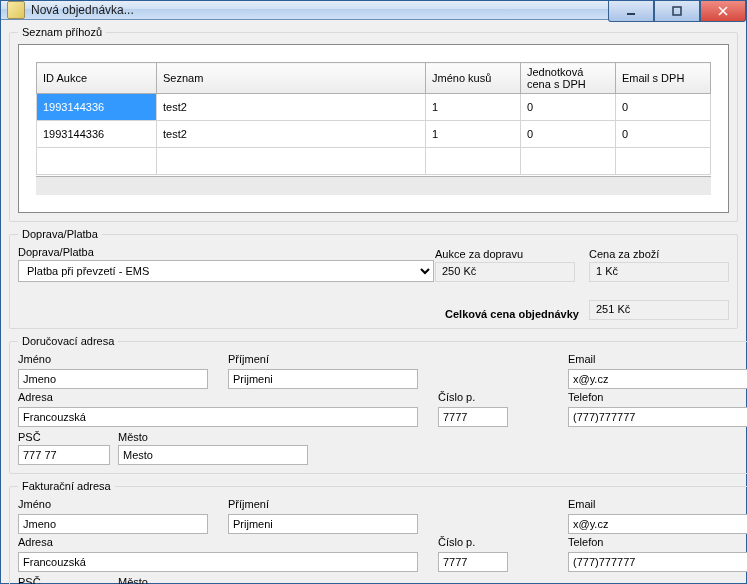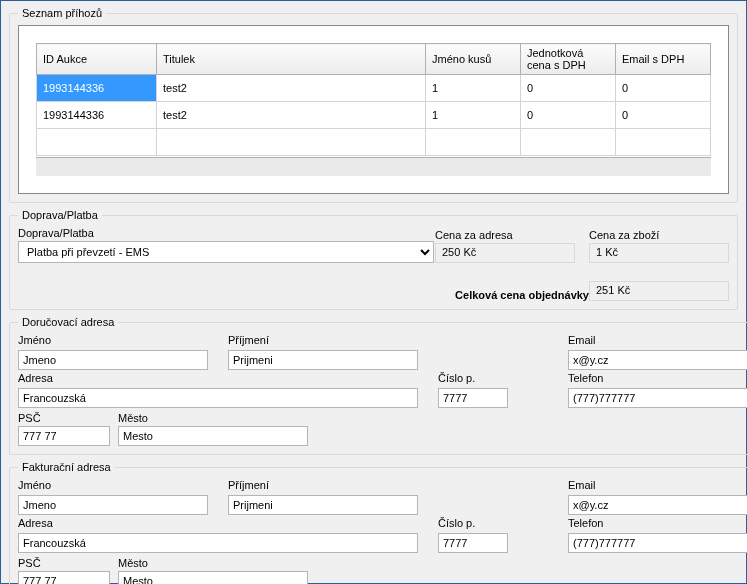--- a/index.html
+++ b/index.html
@@ -34,38 +34,60 @@
   .addr-grid{display:grid;grid-template-columns:200px 200px 120px 200px;column-gap:10px;row-gap:2px;align-items:end}
   .small{width:92px}
   .spacer{flex:1}
   .col{display:flex;flex-direction:column}
   .mt4{margin-top:4px}
 </style>
 </head>
 <body>
 
 <div class="window">
+  <div class="titlebar">
+    <span class="app-icon"></span>
+    <span class="title">Nová objednávka...</span>
+    <div class="win-btns">
+      <div class="win-btn min">
+          <svg width="10" height="10">
+            <rect x="1" y="7" width="8" height="2" fill="#2b3d57"></rect>
+          </svg>
+        </div>
+      <div class="win-btn max">
+          <svg width="10" height="10">
+            <rect x="1" y="1" width="8" height="8" fill="none" stroke="#2b3d57" stroke-width="1.5"></rect>
+          </svg>
+        </div>
+      <div class="win-btn close">
+          <svg width="10" height="10">
+            <line x1="1" y1="1" x2="9" y2="9" stroke="#fff" stroke-width="1.6"></line>
+            <line x1="9" y1="1" x2="1" y2="9" stroke="#fff" stroke-width="1.6"></line>
+          </svg>
+        </div>
+    </div>
+  </div>
 
   <div class="client">
 
     <fieldset>
       <legend>Seznam příhozů</legend>
       <div class="grid-wrap">
         <table class="grid">
           <colgroup>
               <col style="width:120px">
               <col>
               <col style="width:95px">
               <col style="width:95px">
               <col style="width:95px">
             </colgroup>
           <thead>
             <tr>
               <th>ID Aukce</th>
-              <th>Titulek</th>
+              <th>Seznam</th>
               <th>Jméno kusů</th>
               <th>Jednotková cena s DPH</th>
               <th>Email s DPH</th>
             </tr>
           </thead>
           <tbody>
             <tr class="sel">
               <td>1993144336</td>
               <td>test2</td>
               <td>1</td>
@@ -96,33 +118,33 @@
       <legend>Doprava/Platba</legend>
       <div class="row">
         <div class="col" style="width:400px">
           <span class="lbl">Doprava/Platba</span>
           <select style="width:416px">
             <option>Platba při převzetí - EMS</option>
           </select>
         </div>
         <div class="spacer"></div>
         <div class="col" style="width:140px">
-          <span class="lbl">Cena za adresa</span>
+          <span class="lbl">Aukce za dopravu</span>
           <span class="ro" style="width:140px">250 Kč</span>
         </div>
         <div style="width:14px"></div>
         <div class="col" style="width:140px">
           <span class="lbl">Cena za zboží</span>
           <span class="ro" style="width:140px">1 Kč</span>
         </div>
       </div>
       <div class="row" style="margin-top:18px">
         <div style="width:400px"></div>
         <div class="spacer"></div>
-        <span class="bold" style="width:154px;text-align:right">Celková cena objednávky</span>
+        <span class="bold" style="width:154px;text-align:center">Celková cena objednávky</span>
         <span class="ro" style="width:140px">251 Kč</span>
       </div>
     </fieldset>
 
     <fieldset>
       <legend>Doručovací adresa</legend>
       <div class="addr-grid">
         <span class="lbl">Jméno</span>
         <span class="lbl">Příjmení</span>
         <span></span>

